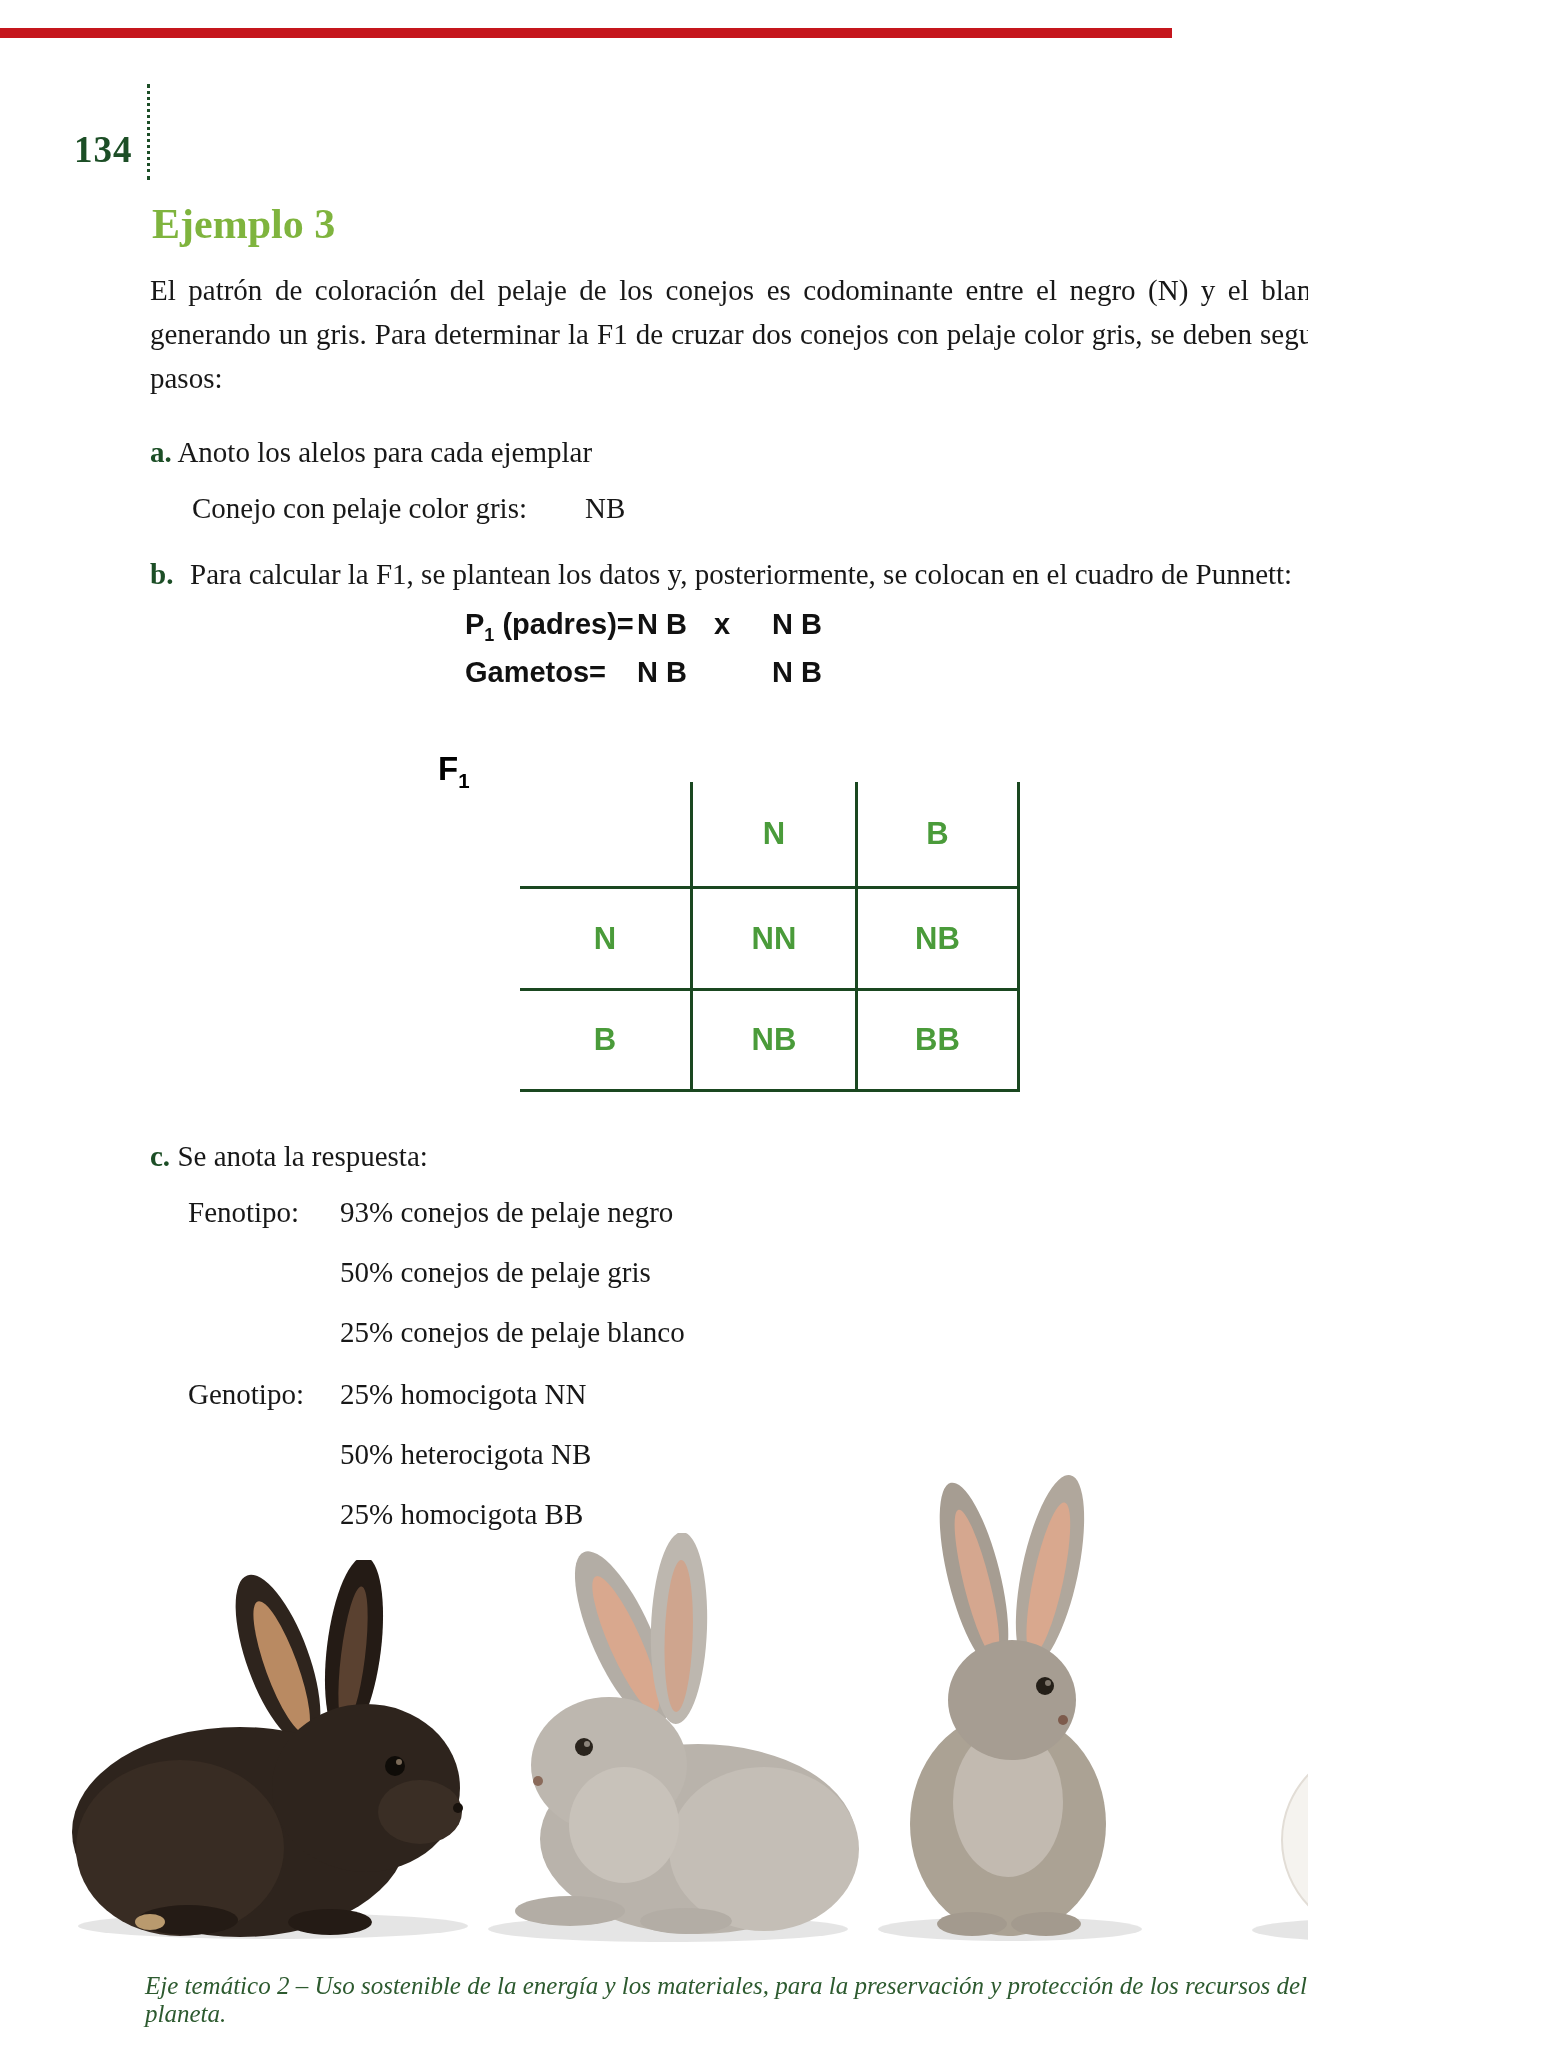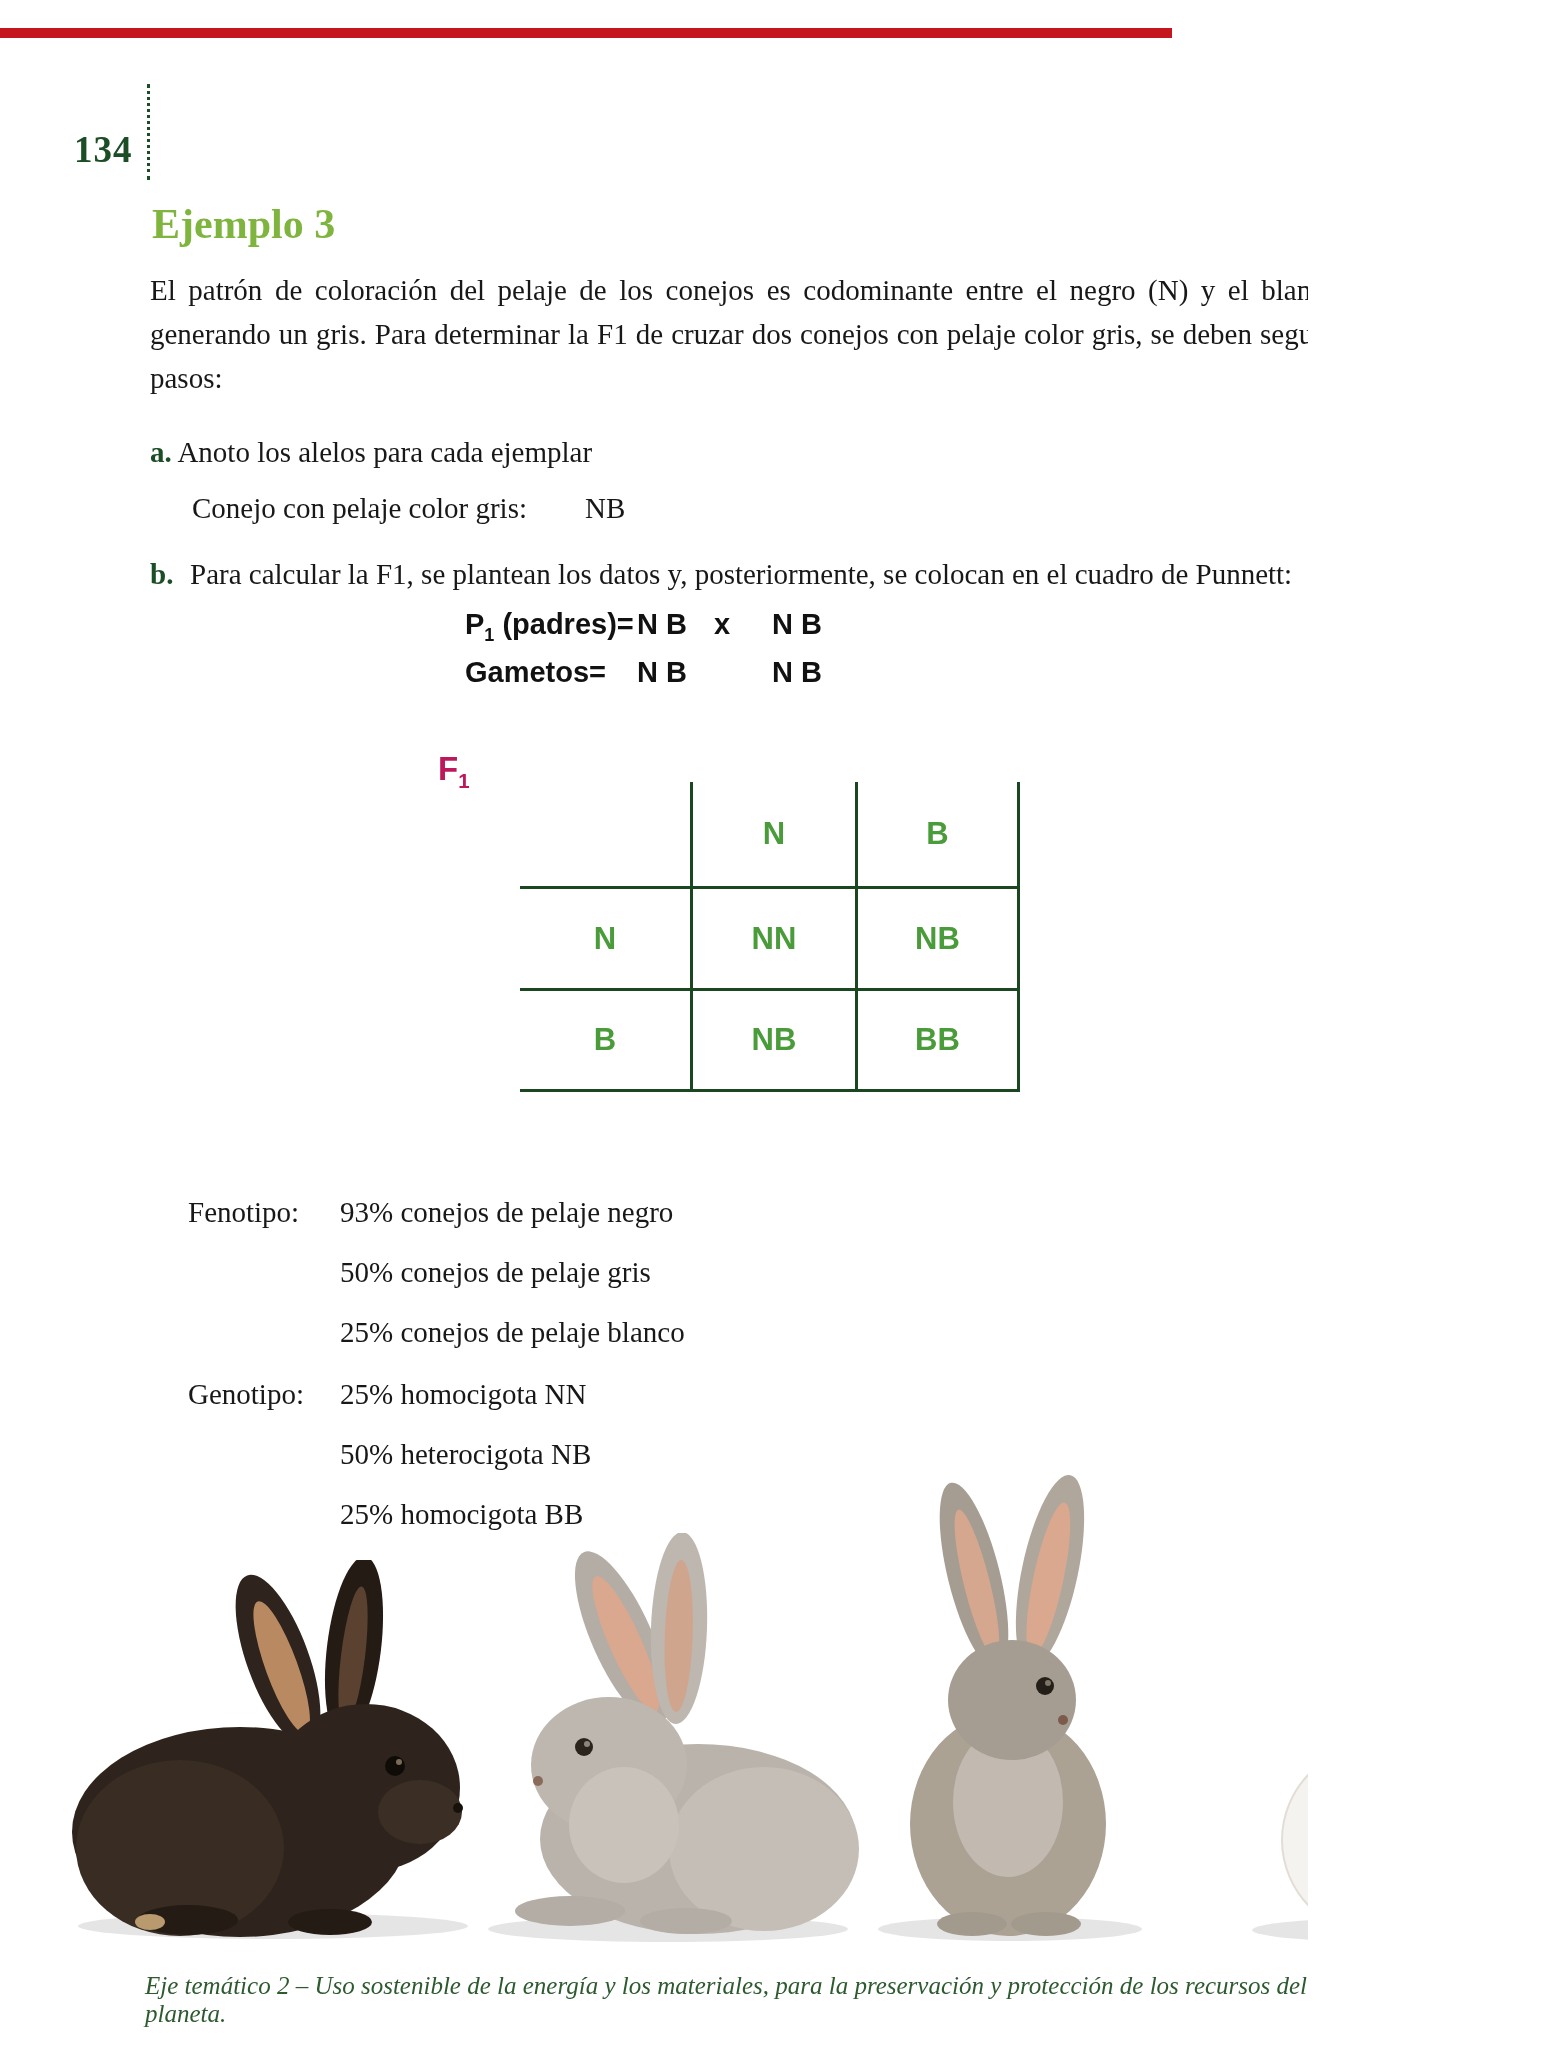--- a/index.html
+++ b/index.html
@@ -18,21 +18,21 @@
   .step-a{left:150px;top:402px;width:1250px;}
   .conejo-line{left:192px;top:464px;font-size:29px;}
   .conejo-value{margin-left:58px;}
   .step-b{left:150px;top:524px;width:1250px;}
   .step-b .step-text{display:block;margin-left:40px;width:1160px;text-align:justify;}
   .hang-label{position:absolute;left:0;top:0;}
   .cross-row{font-size:29px;font-weight:bold;font-family:"Liberation Sans",sans-serif;color:#111;text-align:center;}
   .cr1{top:580px;} .cr2{top:628px;}
   .cx-label{left:465px;} .cx-nb1{left:637px;} .cx-x{left:714px;} .cx-nb2{left:772px;}
   sub.small{font-size:0.62em;}
-  .f1-label{left:438px;top:722px;font-size:33px;font-weight:bold;font-family:"Liberation Sans",sans-serif;color:#be185d;}
+  .f1-label{left:438px;top:722px;font-size:33px;font-weight:bold;font-family:"Liberation Sans",sans-serif;color:#000000;}
   .punnett{left:520px;top:754px;display:grid;grid-template-columns:170px 165px 165px;
            grid-template-rows:104px 102px 104px;}
   .pcell{display:flex;align-items:center;justify-content:center;
          font-family:"Liberation Sans",sans-serif;font-weight:bold;font-size:31px;color:#4a9b3a;}
   .bl{border-left:3px solid #1a4720;} .br{border-right:3px solid #1a4720;}
   .bt{border-top:3px solid #1a4720;} .bb{border-bottom:3px solid #1a4720;}
   .step-c{left:150px;top:1106px;width:900px;}
   .result-row{font-size:29px;}
   .result-label{left:188px;width:145px;}
   .result-value{left:340px;}
@@ -84,20 +84,24 @@
     <div class="pcell bl">N</div>
     <div class="pcell bl br">B</div>
     <div class="pcell bt">N</div>
     <div class="pcell bl bt">NN</div>
     <div class="pcell bl br bt">NB</div>
     <div class="pcell bt bb">B</div>
     <div class="pcell bl bt bb">NB</div>
     <div class="pcell bl br bt bb">BB</div>
   </div>
 
+  <div class="abs step step-c">
+    <span class="step-label">c.</span>
+    <span>Se anota la respuesta:</span>
+  </div>
 
   <div>
     <span class="abs result-row result-label" style="top:1168px">Fenotipo:</span>
     <span class="abs result-row result-value" style="top:1168px">93% conejos de pelaje negro</span>
     <span class="abs result-row result-value" style="top:1228px">50% conejos de pelaje gris</span>
     <span class="abs result-row result-value" style="top:1288px">25% conejos de pelaje blanco</span>
     <span class="abs result-row result-label" style="top:1350px">Genotipo:</span>
     <span class="abs result-row result-value" style="top:1350px">25% homocigota NN</span>
     <span class="abs result-row result-value" style="top:1410px">50% heterocigota NB</span>
     <span class="abs result-row result-value" style="top:1470px">25% homocigota BB</span>

